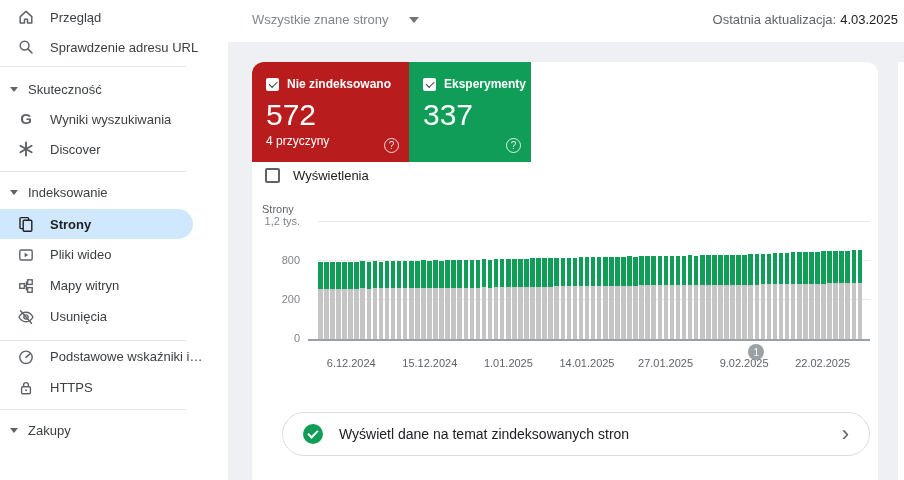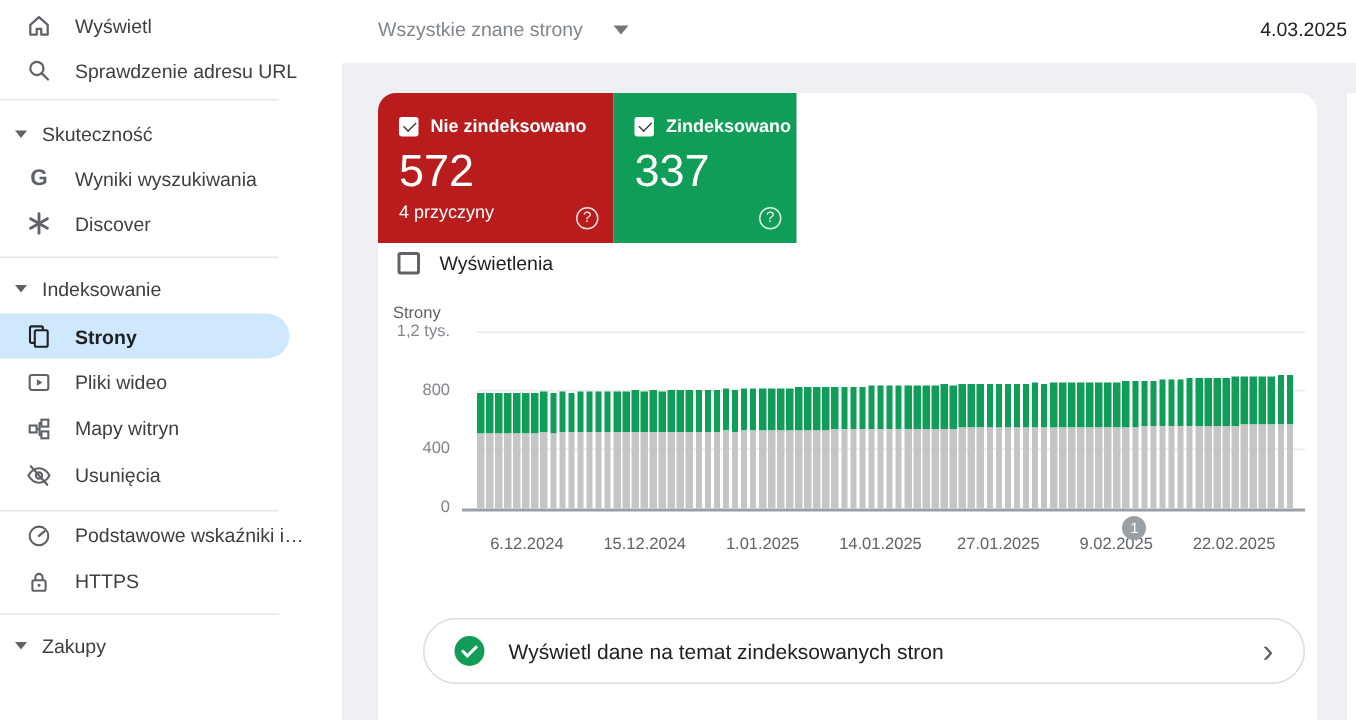--- a/index.html
+++ b/index.html
@@ -88,32 +88,33 @@
 </style>
 </head>
 <body>
 
 <div class="topbar">
   <div class="scope">
     <span>Wszystkie znane strony</span>
     <span class="dd-arrow"></span>
   </div>
   <div class="lastupd">
+    <span>Ostatnia aktualizacja:</span>
     <span class="date">4.03.2025</span>
   </div>
 </div>
 
 <div class="sidebar">
   <div class="side-row">
     <span class="ic">
       <svg viewBox="0 0 18 18" width="18" height="18">
           <path d="M3.2 8.6 9 3.4l5.8 5.2V15h-4.3v-3.8H7.5V15H3.2z" fill="none" stroke="#5f6368" stroke-width="1.5" stroke-linejoin="round"></path>
         </svg>
     </span>
-    <span>Wyświetl</span>
+    <span>Przegląd</span>
   </div>
   <div class="side-row">
     <span class="ic">
       <svg viewBox="0 0 18 18" width="18" height="18">
           <circle cx="7.6" cy="7.6" r="4.4" fill="none" stroke="#5f6368" stroke-width="1.5"></circle>
           <line x1="10.9" y1="10.9" x2="15" y2="15" stroke="#5f6368" stroke-width="1.5" stroke-linecap="round"></line>
         </svg>
     </span>
     <span>Sprawdzenie adresu URL</span>
   </div>
@@ -230,37 +231,37 @@
           <span class="card-chk"></span>
           <span>Nie zindeksowano</span>
         </div>
         <div class="num">572</div>
         <div class="sub">4 przyczyny</div>
         <span class="q"></span>
       </div>
       <div class="scard c-green" style="background: rgb(15, 157, 88);">
         <div class="head">
           <span class="card-chk"></span>
-          <span>Zindeksowano</span>
+          <span>Eksperymenty</span>
         </div>
         <div class="num">337</div>
         <span class="q"></span>
       </div>
     </div>
 
     <div class="chk-row">
       <span class="chkbox"></span>
       <span>Wyświetlenia</span>
     </div>
 
     <div class="chart-title">Strony</div>
     <div class="yticks" id="yticks">
         <div class="ytick" style="bottom: 112px;">1,2 tys.</div>
         <div class="ytick" style="bottom: 73px;">800</div>
-        <div class="ytick" style="bottom: 34px;">400</div>
+        <div class="ytick" style="bottom: 34px;">200</div>
         <div class="ytick" style="bottom: -5px;">0</div>
       </div>
     <div class="grid" id="grid">
         <div class="gridline" style="bottom: 117px;"></div>
         <div class="gridline" style="bottom: 78px;"></div>
         <div class="gridline" style="bottom: 39px;"></div>
       </div>
     <div class="plot" id="plot">
         <div class="bar-col">
           <div class="seg" style="height: 26.52px; background: rgb(15, 157, 88);"></div>

